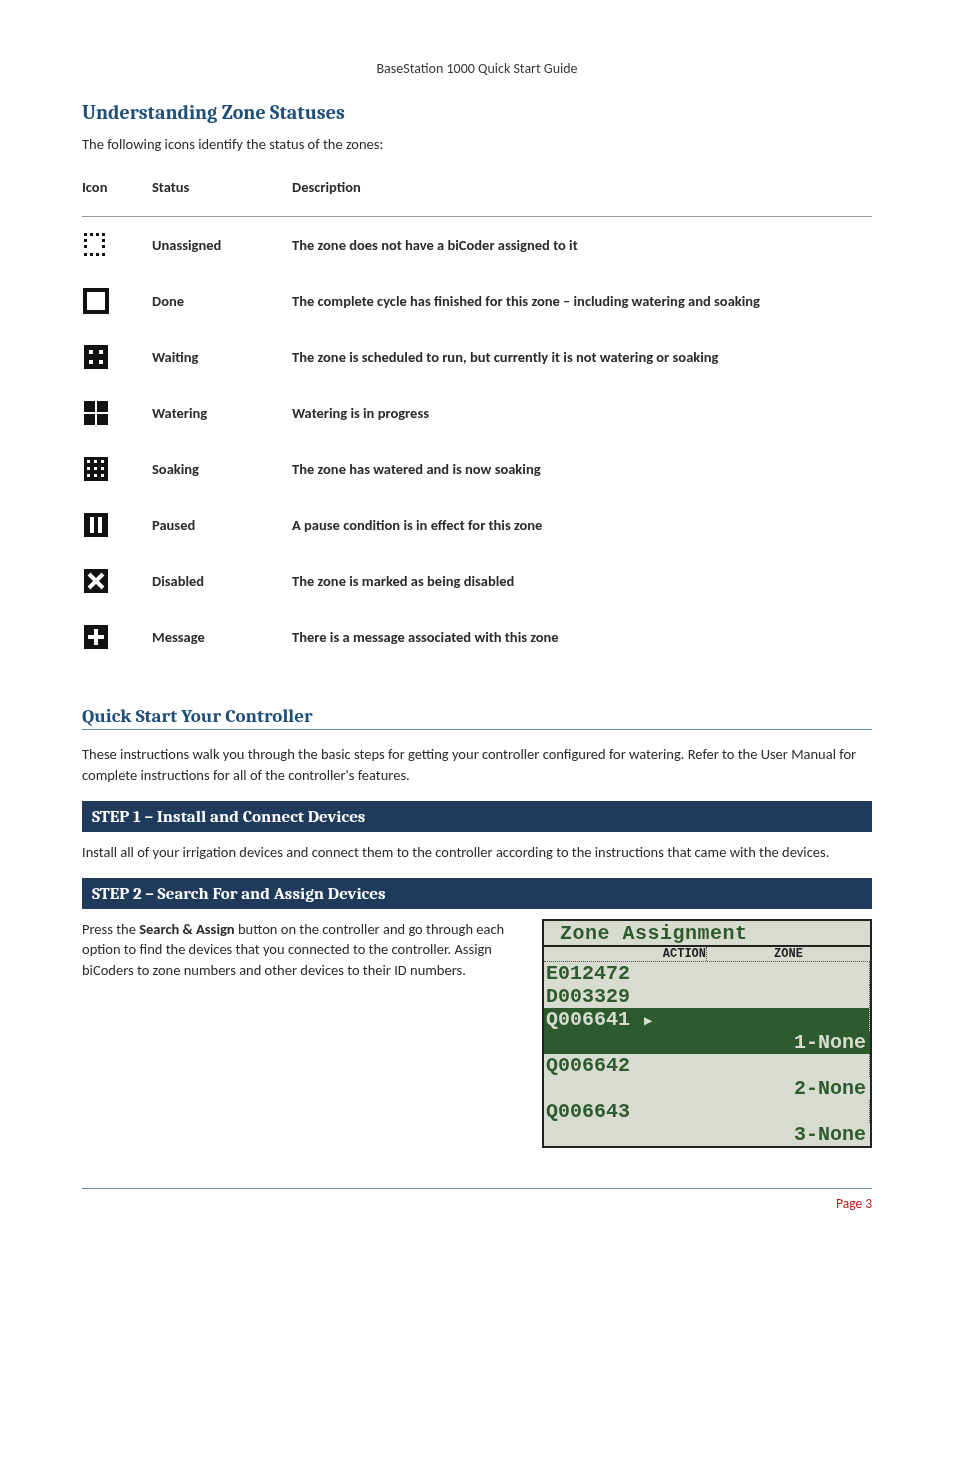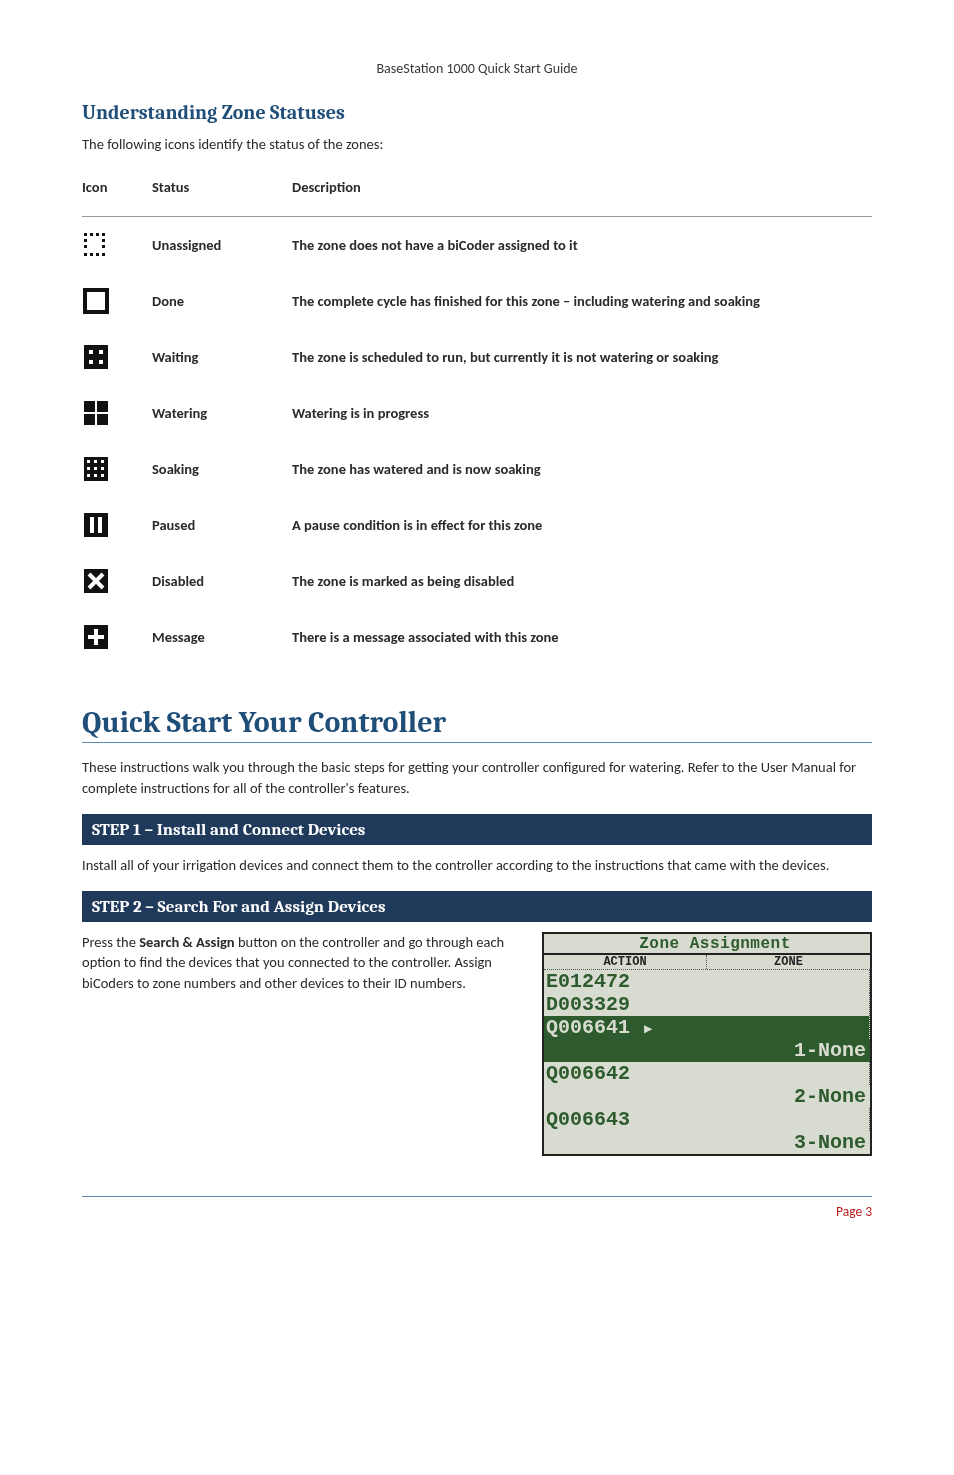--- a/index.html
+++ b/index.html
@@ -59,21 +59,21 @@
   }
   .status-cell { width: 140px; }
   .icon-box {
     display: inline-block;
     width: 28px; height: 28px;
     vertical-align: middle;
   }
   .h1-section {
     font-family: Cambria, Georgia, serif;
     color: #1f4e79;
-    font-size: 30px;
+    font-size: 19px;
     font-weight: bold;
     border-bottom: 1.5px solid #5b8db8;
     padding-bottom: 2px;
     margin-bottom: 14px;
   }
   .step-bar {
     background: #1f3a5a;
     color: #ffffff;
     font-family: Cambria, Georgia, serif;
     font-weight: bold;
@@ -86,38 +86,37 @@
     align-items: flex-start;
   }
   .two-col .left { flex: 1; font-size: 14.5px; line-height: 1.4; }
   .lcd {
     width: 330px;
     border: 2px solid #222;
     background: #d8dcd0;
     font-family: "Courier New", monospace;
   }
   .lcd-title {
-    text-align: center;
     color: #2e5b2e;
     font-weight: bold;
-    font-size: 16px;
+    font-size: 20px;
     border-bottom: 2px solid #222;
     padding: 1px 0 0 16px;
     letter-spacing: 0.5px;
   }
   .lcd-header {
     display: flex;
     font-size: 12px;
     font-weight: bold;
     color: #222;
     border-bottom: 1px dotted #555;
   }
   .lcd-header > div:first-child {
     flex: 0 0 50%;
-    text-align: center;
+    text-align: right;
     border-right: 1px dotted #555;
   }
   .lcd-header > div:last-child {
     flex: 1;
     text-align: center;
   }
   .lcd-row {
     display: flex;
     font-size: 20px;
     font-weight: bold;

